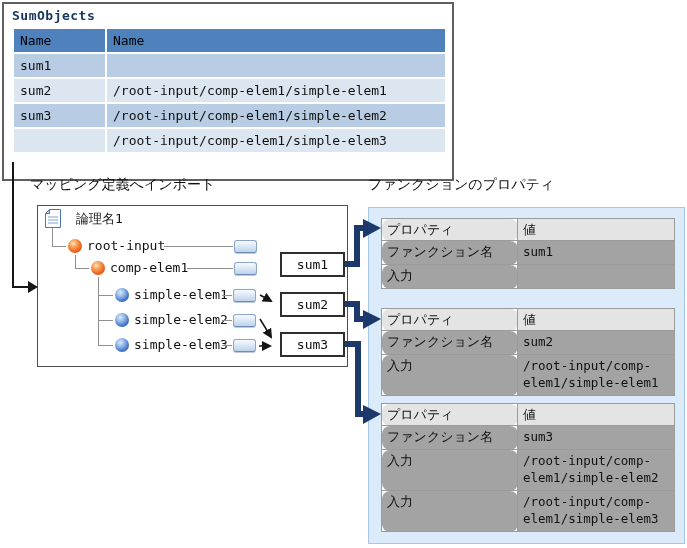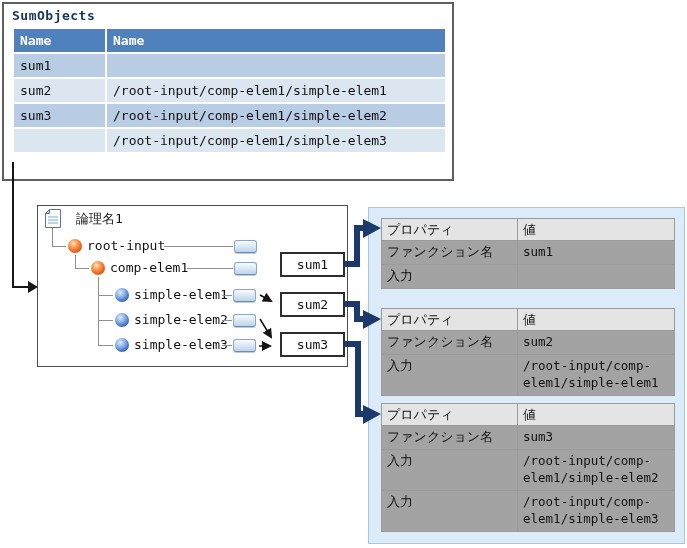--- a/index.html
+++ b/index.html
@@ -19,21 +19,21 @@
   }
   .sumtable {
     position:absolute; left:10px; top:25px;
     border-collapse:separate; border-spacing:0; table-layout:fixed;
   }
   .sumtable th, .sumtable td {
     height:23px; line-height:23px; padding:0 0 0 6px;
     font-size:13px; text-align:left; white-space:nowrap; overflow:hidden;
     border-right:2px solid #fff; border-bottom:2px solid #fff;
   }
-  .sumtable th { background:#4f81bd; color:#ffffff; font-weight:bold; }
+  .sumtable th { background:#4f81bd; color:#000000; font-weight:normal; }
   .sumtable .col-name { width:85px; }
   .sumtable .col-input { width:332px; }
   .sumtable tr.band-dark td { background:#b8cce4; }
   .sumtable tr.band-light td { background:#dce6f1; }
   
   .section-label { position:absolute; font-size:14px; color:#111; white-space:nowrap; }
   .lbl-mapping { left:30px; top:176px; }
   .lbl-funcprops { left:368px; top:176px; }
   
   .treebox {
@@ -68,21 +68,21 @@
   }
   .ptable {
     position:absolute; width:293px; border-collapse:collapse; table-layout:fixed;
     background:#fff; z-index:2;
   }
   .ptable td {
     border:1px solid #9b9b9b; padding:2px 5px; vertical-align:top;
     font-size:13px; line-height:17px; background:#a3a3a3; word-wrap:break-word;
   }
   .ptable tr.phead td { background:#e4e4e4; height:16px; }
-  .ptable td.c1 { width:125px; }
+  .ptable td.c1 { width:125px;border-radius:8px; }
   .ptable td.c2 { width:146px; }
   .ptable tr.single td { height:19px; }
   .ptable tr.double td { height:36px; }
   .ptable td.val { font-size:12.5px; }
   .pt1 { left:381px; top:218px; }
   .pt2 { left:381px; top:308px; }
   .pt3 { left:381px; top:403px; }
   
   .overlay { position:absolute; left:0; top:0; z-index:6; pointer-events:none; }
 </style>
@@ -114,20 +114,22 @@
           <td>/root-input/comp-elem1/simple-elem2</td>
         </tr>
         <tr class="band-light">
           <td></td>
           <td>/root-input/comp-elem1/simple-elem3</td>
         </tr>
       </tbody>
     </table>
   </div>
 
+  <div class="section-label lbl-mapping">マッピング定義へインポート</div>
+  <div class="section-label lbl-funcprops">ファンクションのプロパティ</div>
 
   <div class="treebox">
     <div class="rootrow" style="left:7px; top:3px;gap:15px;">
       <span style="display:inline-block; width:16px; height:19px;">
         <svg width="16" height="19" viewBox="0 0 16 19">
           <polygon points="4.5,0.5 15.5,0.5 15.5,18.5 0.5,18.5 0.5,4.5" fill="#ffffff" stroke="#4a76b8" stroke-width="1"></polygon>
           <polygon points="4.5,0.5 4.5,4.5 0.5,4.5" fill="#bcd0ea" stroke="#4a76b8" stroke-width="1"></polygon>
           <line x1="3" y1="8" x2="13" y2="8" stroke="#7fa3d0" stroke-width="1"></line>
           <line x1="3" y1="11" x2="13" y2="11" stroke="#7fa3d0" stroke-width="1"></line>
           <line x1="3" y1="14" x2="13" y2="14" stroke="#7fa3d0" stroke-width="1"></line>

